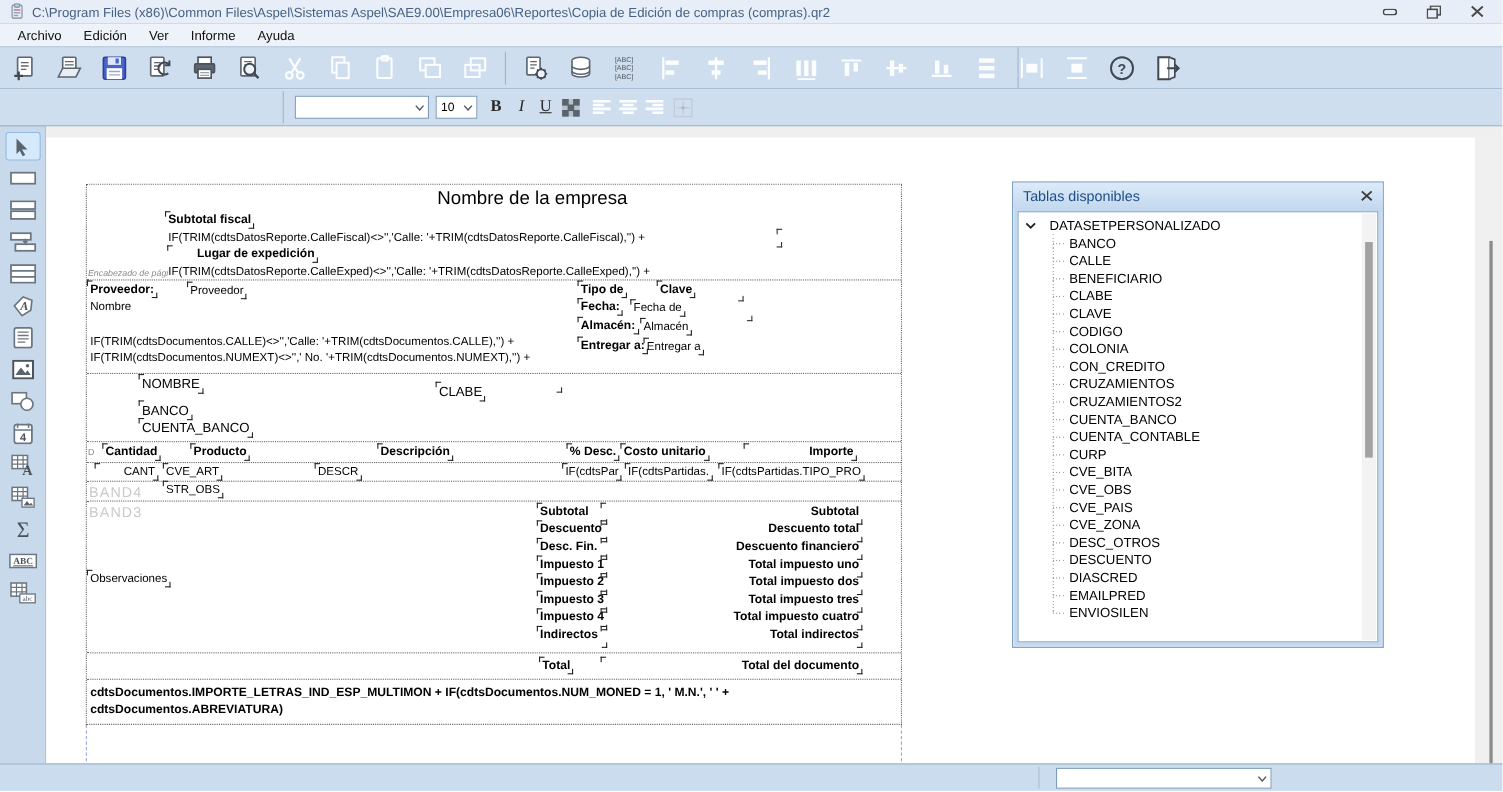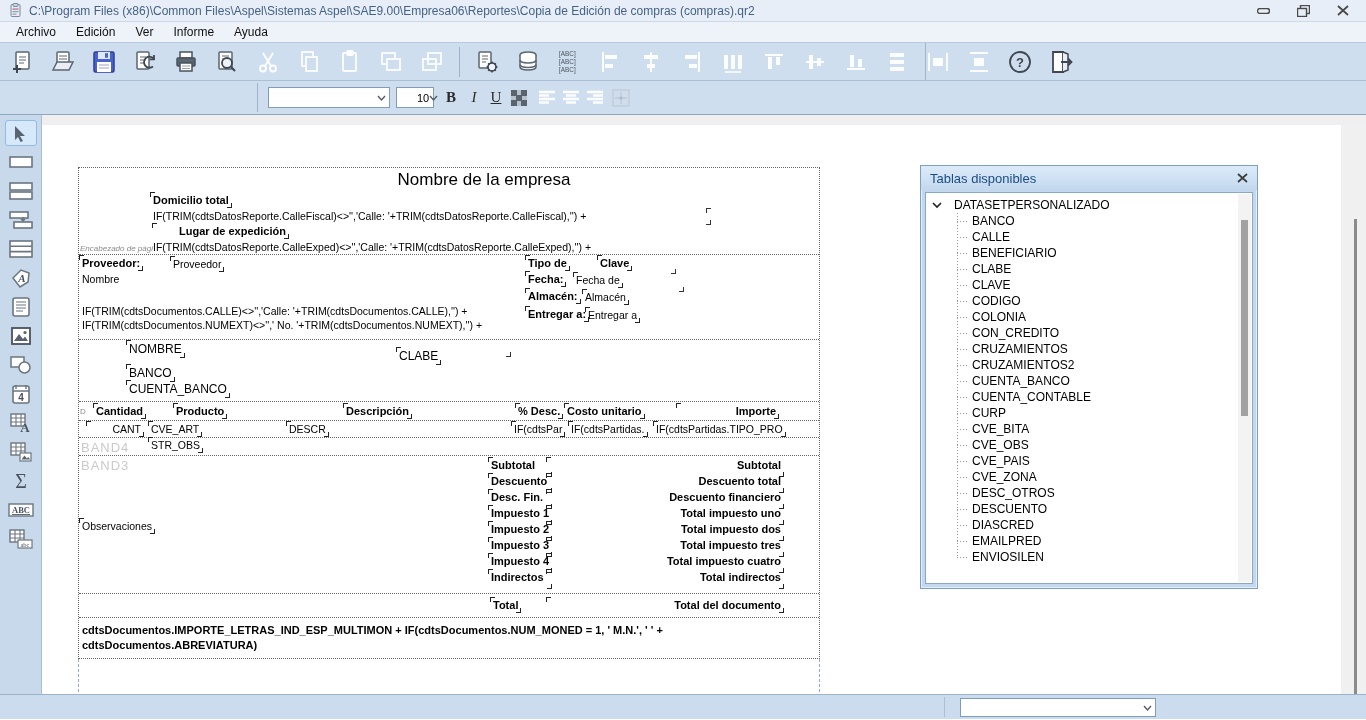--- a/index.html
+++ b/index.html
@@ -36,21 +36,21 @@
   .tb-endsep { position:absolute; left:925px; top:0; bottom:0; width:1px; background:#9fb4cb; }
 
   .toolbar2 {
     height:34px; background:#cfdeef; border-bottom:1px solid #8fa8c0;
     display:flex; align-items:center; position:relative;
   }
   .tb2-sep { position:absolute; left:257px; top:2px; bottom:2px; width:1px; background:#9fb4cb; }
   .combo {
     background:#fff; border:1px solid #7f9db9; height:21px;
     display:flex; align-items:center; justify-content:space-between;
-    font-size:11px; color:#000; padding-left:20px;
+    font-size:11px; color:#000; padding-left:4px;
   }
   .combo .chev { width:16px; display:flex; justify-content:center; }
   .font-combo { position:absolute; left:268px; width:122px; }
   .size-combo { position:absolute; left:396px; width:38px; }
   .fmt-btn { position:absolute; width:22px; height:24px; display:flex; align-items:center; justify-content:center;
              font-family:"Liberation Serif", serif; font-size:15px; color:#2b2b2b; }
   .fmt-b { left:440px; font-weight:bold; }
   .fmt-i { left:463px; font-style:italic; }
   .fmt-u { left:485px; text-decoration:underline; }
   .fmt-color { left:508px; }
@@ -517,21 +517,21 @@
   <div class="design">
     <div class="canvas"></div>
     <div class="vscroll">
         <div class="vthumb"></div>
       </div>
 
     <div class="page">
 
       <div class="band" style="height:87px">
         <span class="rpt big-title" style="left:160px; top:2px; width:490px; text-align:center;">Nombre de la empresa</span>
-        <span class="rpt lbl h" style="left:74px; top:26px;">Domicilio total</span>
+        <span class="rpt lbl h" style="left:74px; top:26px;">Subtotal fiscal</span>
         <span class="rpt expr" style="left:74px; top:42px;">IF(TRIM(cdtsDatosReporte.CalleFiscal)&lt;&gt;'','Calle: '+TRIM(cdtsDatosReporte.CalleFiscal),'') +</span>
         <span class="rpt lbl h" style="left:76px; top:57px;padding-left:24px;">Lugar de expedición</span>
         <span class="rpt expr" style="left:74px; top:73px;">IF(TRIM(cdtsDatosReporte.CalleExped)&lt;&gt;'','Calle: '+TRIM(cdtsDatosReporte.CalleExped),'') +</span>
         <span class="rpt tinytag" style="left:1px; top:76px;font-style:italic;">Encabezado de pági</span>
         <span class="mk" style="left:627px; top:40px;"></span>
         <span class="mk2" style="left:627px; top:52px;"></span>
       </div>
 
       <div class="band" style="height:85px">
         <span class="rpt lbl h" style="left:3px; top:2px;">Proveedor:</span>

